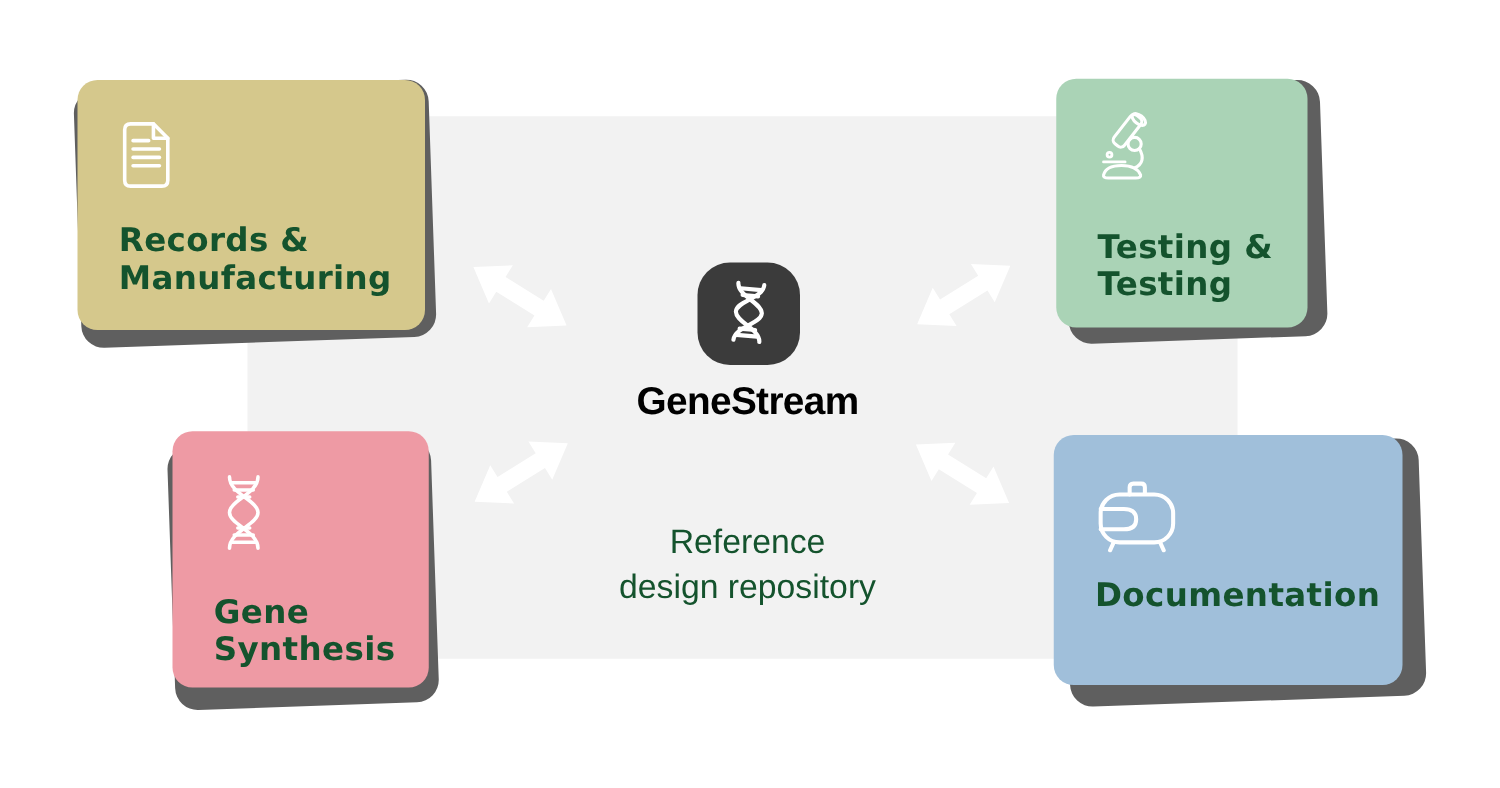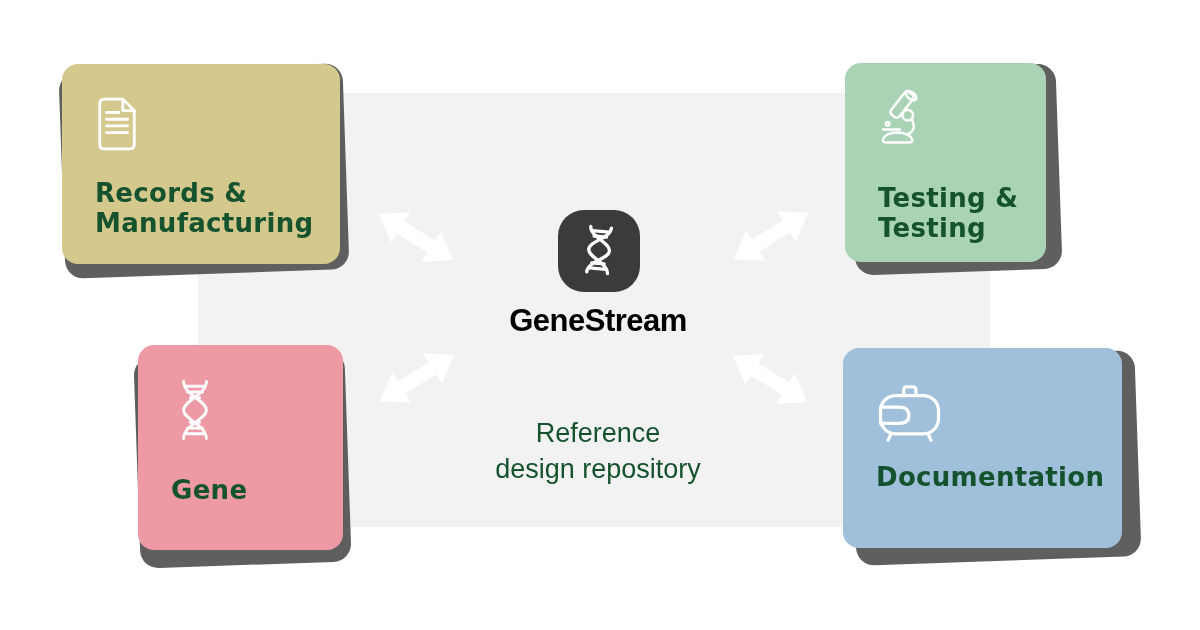--- a/index.html
+++ b/index.html
@@ -146,20 +146,21 @@
         <path stroke-width="3" d="M32 2 C32 16 8 22 8 32 C8 42 32 48 32 62"></path>
         <line stroke-width="3" x1="10" y1="7" x2="30" y2="7"></line>
         <line stroke-width="3" x1="12" y1="13" x2="28" y2="13"></line>
         <line stroke-width="3" x1="15" y1="19" x2="25" y2="19"></line>
         <line stroke-width="3" x1="15" y1="45" x2="25" y2="45"></line>
         <line stroke-width="3" x1="12" y1="51" x2="28" y2="51"></line>
         <line stroke-width="3" x1="10" y1="57" x2="30" y2="57"></line>
       </svg>
       <div class="card-label">
         <span>Gene</span>
+        <span>Synthesis</span>
       </div>
     </div>
   </div>
 
   <div class="card-wrap" id="card-manufacturing">
     <div class="card-shadow" style="background-color: rgb(95, 95, 95);"></div>
     <div class="card-face" style="background-color: rgb(160, 191, 218);">
       <svg class="card-icon" viewBox="0 0 62 50">
         <rect stroke-width="2.8" x="3" y="10" width="50" height="33" rx="13"></rect>
         <path stroke-width="2.8" d="M23 10 V5 Q23 2.5 25.5 2.5 H31 Q33.5 2.5 33.5 5 V9"></path>

